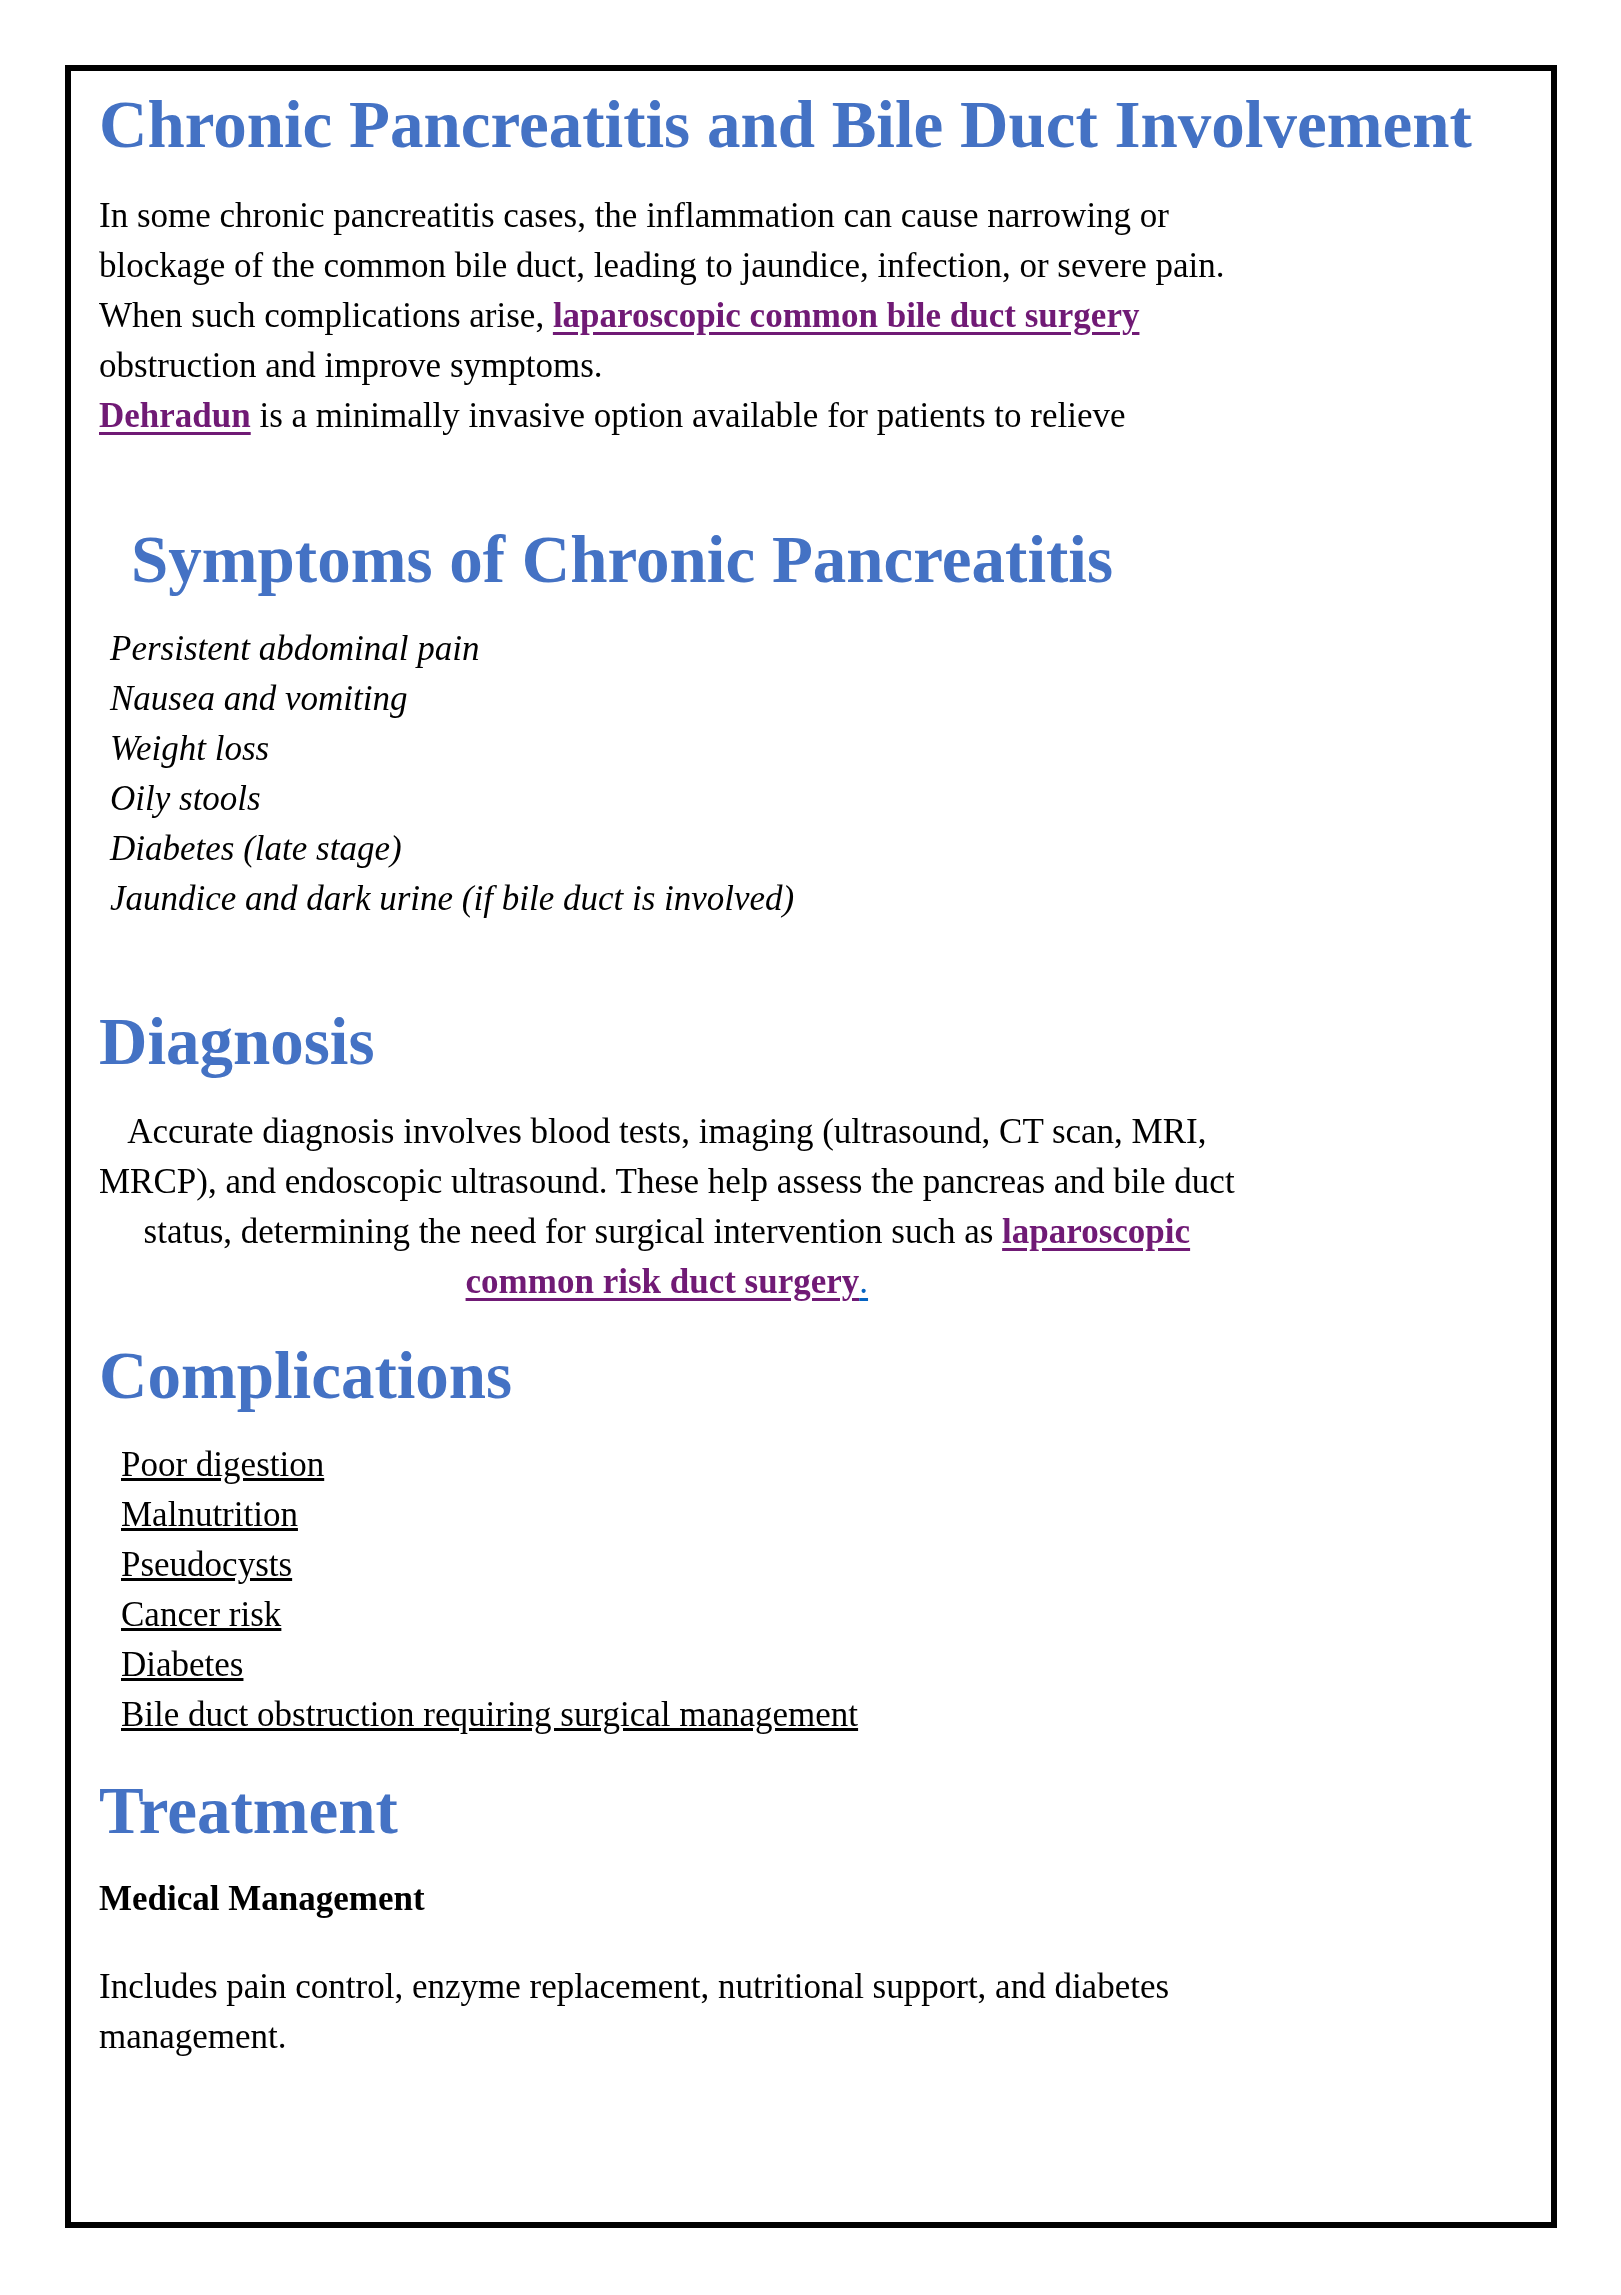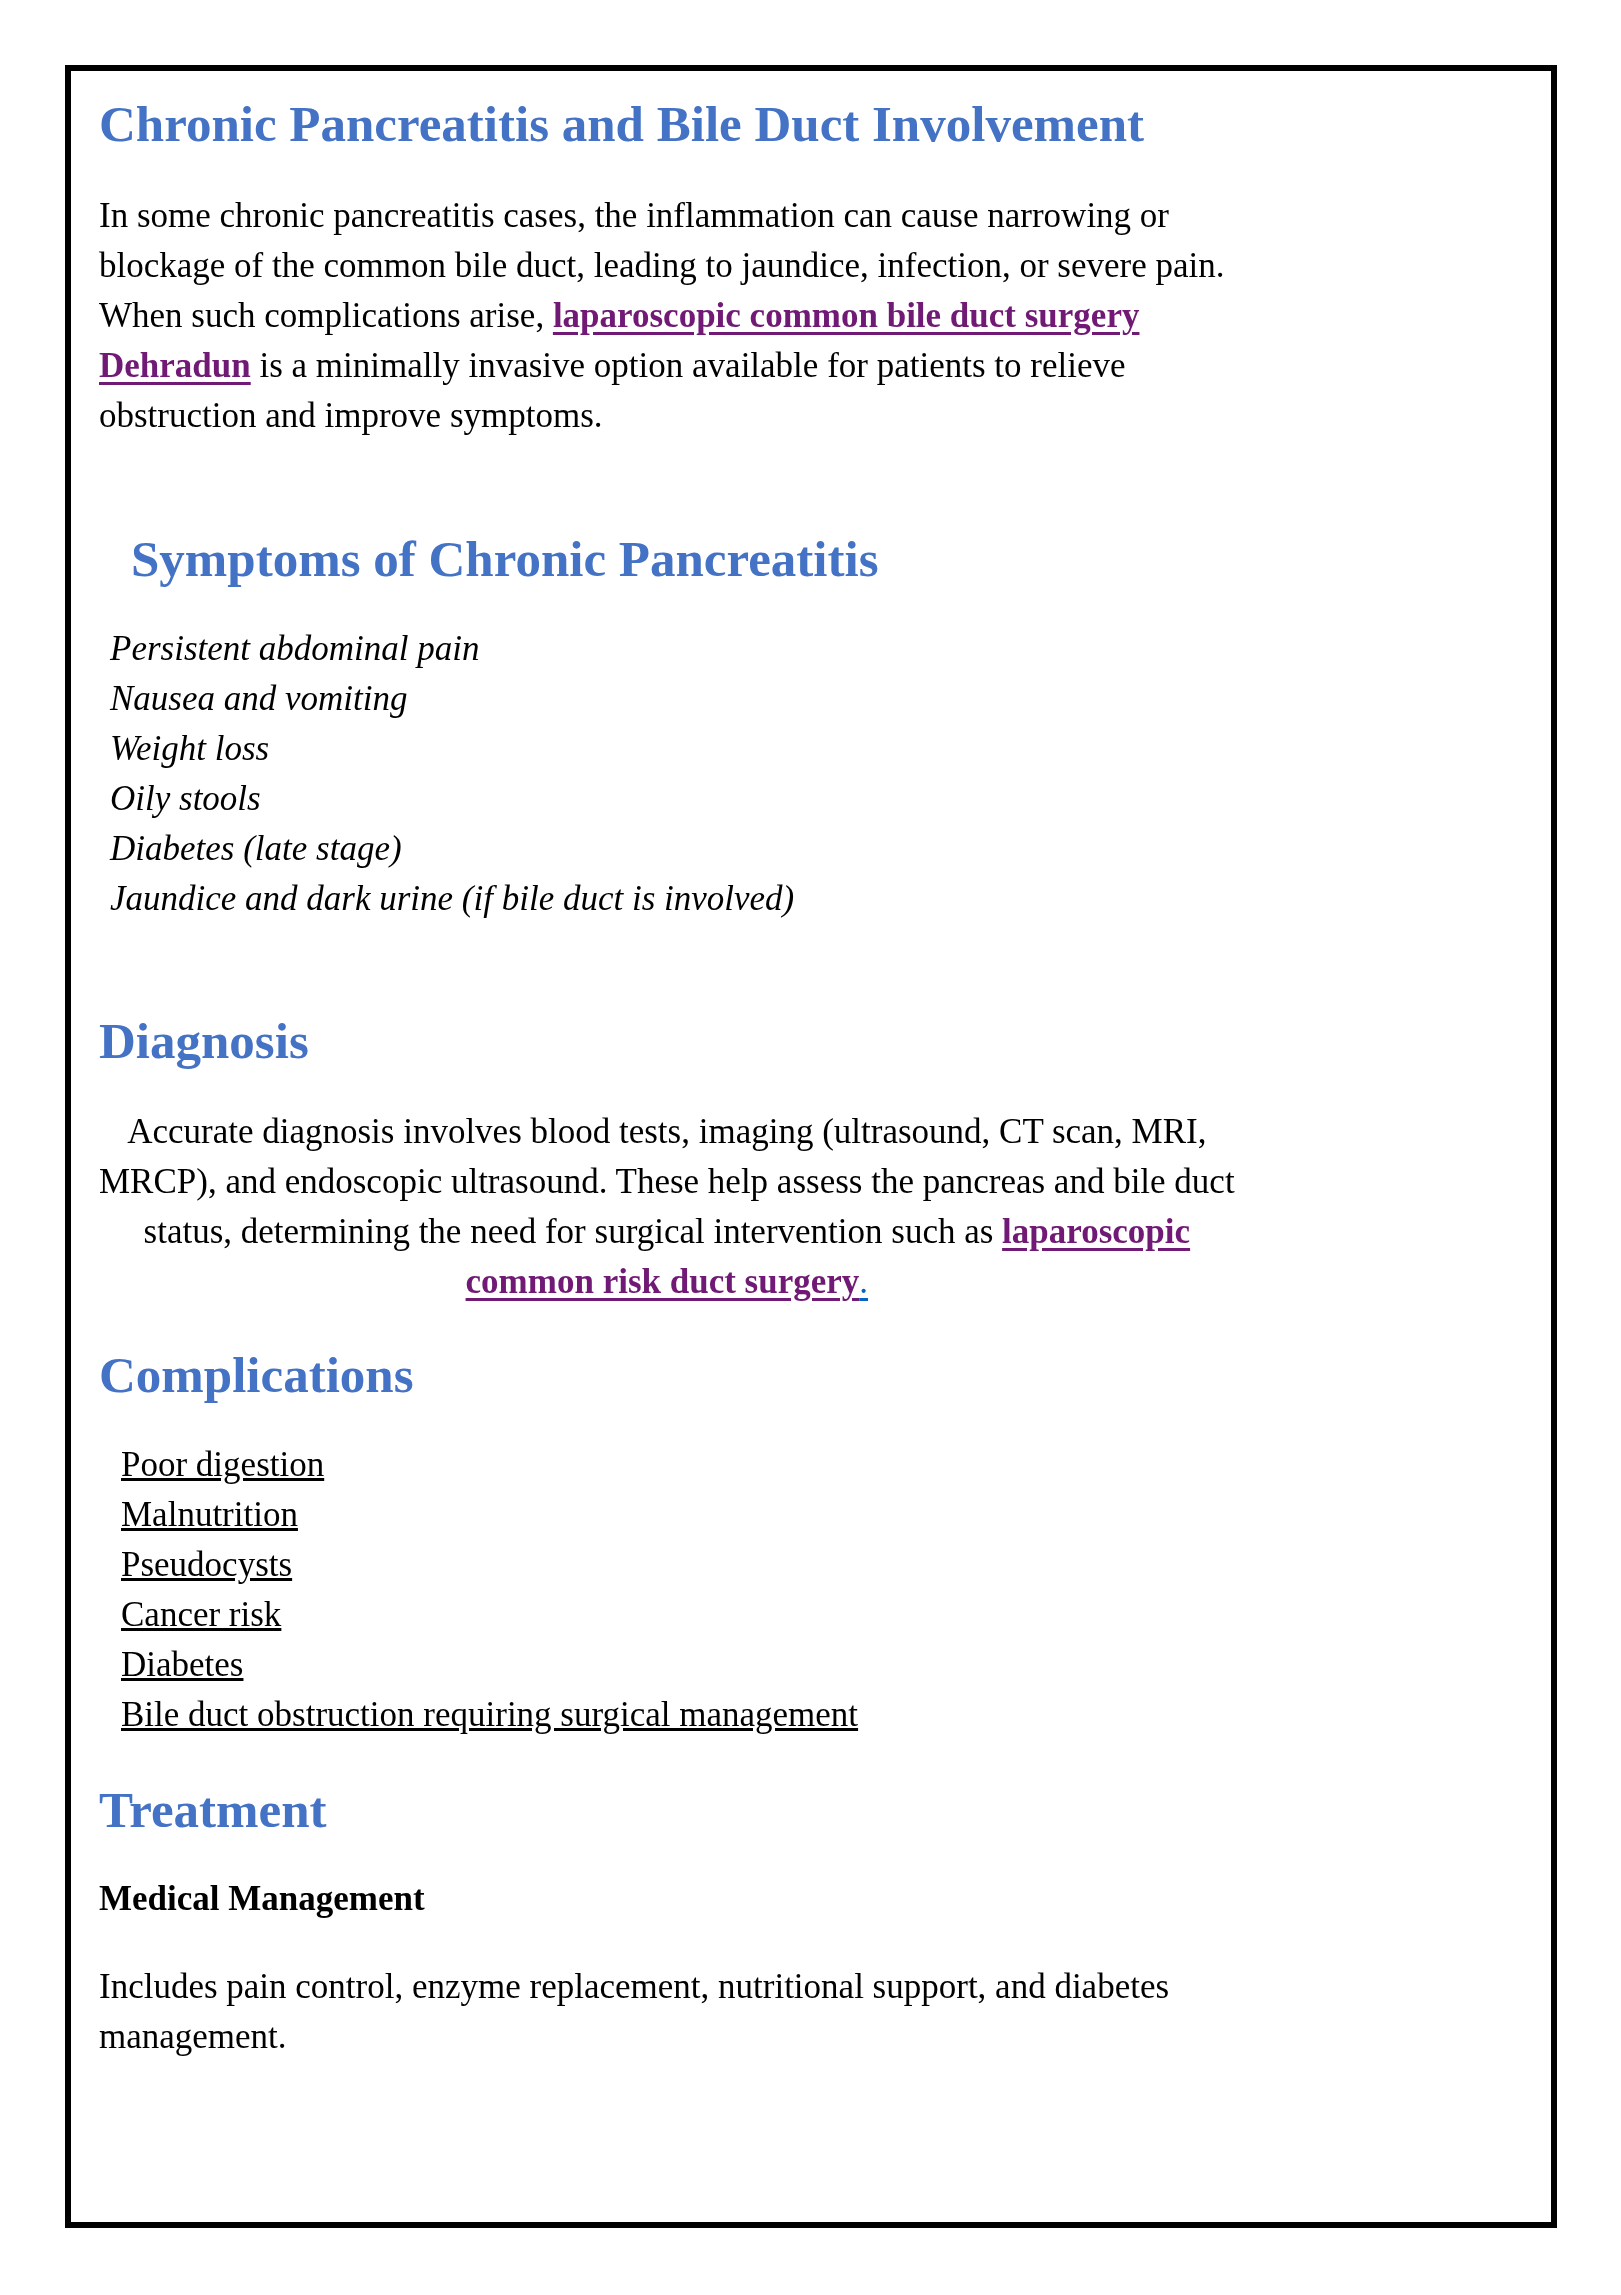--- a/index.html
+++ b/index.html
@@ -7,21 +7,21 @@
   .page-frame {
     position: absolute; left: 65px; top: 65px;
     width: 1480px; height: 2151px;
     border: 6.3px solid #000000;
     background: #ffffff;
   }
   .blk { position: absolute; left: 99px; white-space: nowrap; }
   .h {
     font-family: "Liberation Serif", serif;
     font-weight: bold;
-    font-size: 51px;
+    font-size: 67px;
     line-height: 58px;
     color: #4472C4;
     margin: 0;
   }
   .t {
     font-family: "Liberation Serif", serif;
     font-size: 35px;
     line-height: 50px;
     color: #000000;
     margin: 0;
@@ -48,22 +48,22 @@
 <body>
 
 <div class="page-frame"></div>
 
 <h1 class="blk h" style="top:95px;">Chronic Pancreatitis and Bile Duct Involvement</h1>
 
 <div class="blk t" style="top:191px;">
   <span class="line">In some chronic pancreatitis cases, the inflammation can cause narrowing or</span>
   <span class="line">blockage of the common bile duct, leading to jaundice, infection, or severe pain.</span>
   <span class="line"><span>When such complications arise, </span><a class="link" href="#">laparoscopic common bile duct surgery</a></span>
+  <span class="line">obstruction and improve symptoms.</span>
   <span class="line"><a class="link" href="#">Dehradun</a><span> is a minimally invasive option available for patients to relieve</span></span>
-  <span class="line">obstruction and improve symptoms.</span>
 </div>
 
 <h2 class="blk h" style="top:530px;margin-left:32px;">Symptoms of Chronic Pancreatitis</h2>
 <ul class="blk t lst" style="top:624px; left:110px;font-style:italic;">
   <li>Persistent abdominal pain</li>
   <li>Nausea and vomiting</li>
   <li>Weight loss</li>
   <li>Oily stools</li>
   <li>Diabetes (late stage)</li>
   <li>Jaundice and dark urine (if bile duct is involved)</li>

